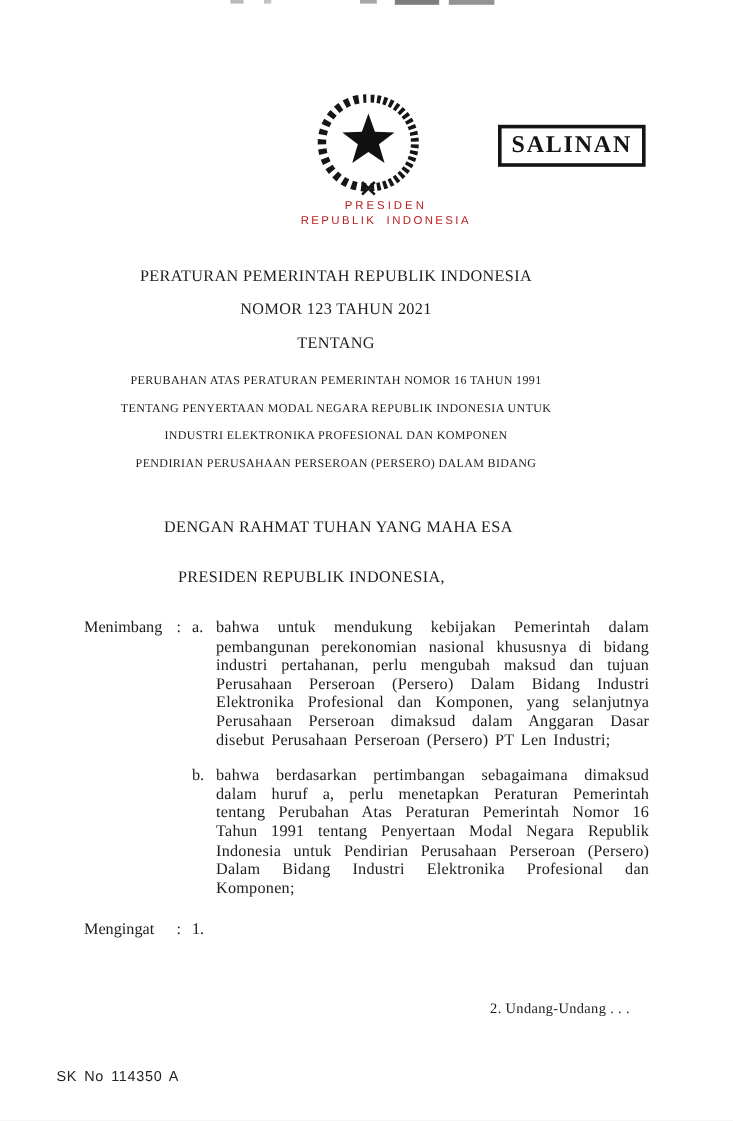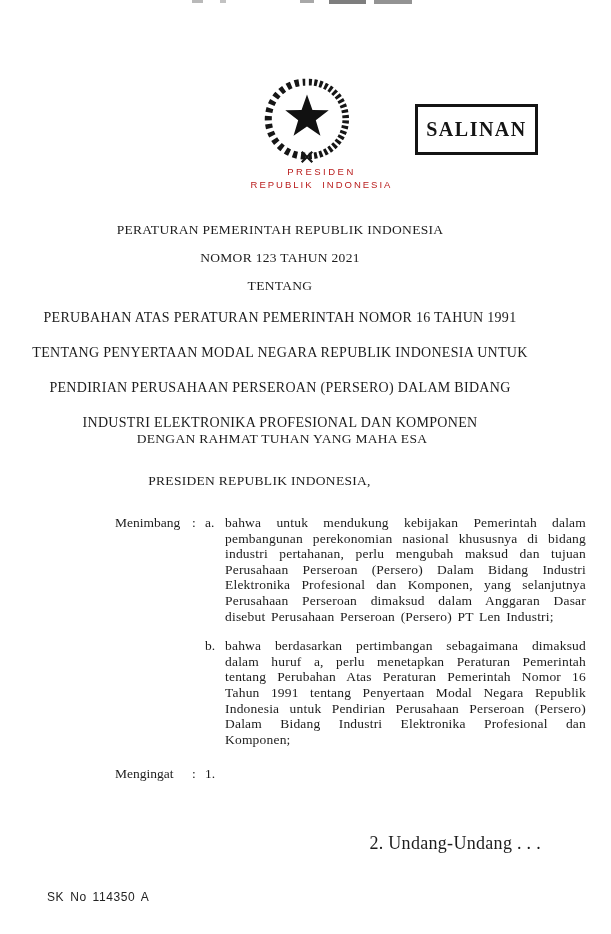--- a/index.html
+++ b/index.html
@@ -28,55 +28,55 @@
     position:absolute;left:16px;top:166px;width:611px;
     text-align:center;
     font-family:"Liberation Sans", sans-serif;
     color:#b91c1c;
   }
   .letterhead .lh1{font-size:9.5px;letter-spacing:2.5px;line-height:12px;}
   .letterhead .lh2{font-size:9.5px;letter-spacing:2px;line-height:13px;word-spacing:4px;}
 
   
   .stamp{
-    position:absolute;left:415px;top:104px;width:123px;height:51px;
+    position:absolute;left:415px;top:104px;width:123px;height:35px;
     border:3px solid #141414;
     box-sizing:border-box;
     display:flex;align-items:center;justify-content:center;
     background:#fff;
   }
   .stamp span{
     font-family:"Liberation Serif", serif;
     font-weight:bold;font-size:20px;letter-spacing:1.5px;
     color:#141414;
   }
 
   .title-block{position:absolute;left:0;top:222px;width:560px;text-align:center;}
   .title-line{font-size:13.5px;letter-spacing:.3px;line-height:15px;margin-bottom:13px;}
   .subject{margin-top:1px;}
-  .subject div{font-size:14px;letter-spacing:.3px;line-height:23px;margin-top:12px;}
+  .subject div{font-size:10px;letter-spacing:.3px;line-height:23px;}
 
   .invocation{position:absolute;left:0;top:431px;width:564px;text-align:center;
     font-size:13.5px;letter-spacing:.3px;}
   .authority{position:absolute;left:0;top:473px;width:519px;text-align:center;
     font-size:13.5px;letter-spacing:.3px;}
 
   .preamble{position:absolute;left:70px;top:515px;width:471px;}
-  .preamble-row{display:grid;grid-template-columns:77px 13px 20px 361px;align-items:start;margin-left:45px;}
+  .preamble-row{display:grid;grid-template-columns:77px 13px 20px 361px;align-items:start;}
   .preamble-row.rb{margin-top:14px;}
   .preamble-row.rc{margin-top:19px;}
   .p-label{font-size:13.5px;}
   .p-colon{font-size:13.5px;}
   .p-marker{font-size:13.5px;}
   .p-text{
     font-size:13.5px;line-height:15.6px;
     text-align:justify;letter-spacing:.2px;word-spacing:2px;
   }
 
-  .catchword{position:absolute;right:70px;top:833px;font-size:18px;letter-spacing:.3px;}
+  .catchword{position:absolute;right:86px;top:833px;font-size:12px;letter-spacing:.3px;}
   .footer-code{position:absolute;left:47px;top:890px;
     font-family:"Liberation Sans", sans-serif;font-size:12px;letter-spacing:.6px;word-spacing:2px;color:#222;}
 </style>
 </head>
 <body>
 
 <div class="page">
 
   <div class="scan-strip s1"></div>
   <div class="scan-strip s2"></div>
@@ -106,22 +106,22 @@
     <span>SALINAN</span>
   </div>
 
   <div class="title-block">
     <div class="title-line">PERATURAN PEMERINTAH REPUBLIK INDONESIA</div>
     <div class="title-line">NOMOR 123 TAHUN 2021</div>
     <div class="title-line">TENTANG</div>
     <div class="subject">
       <div>PERUBAHAN ATAS PERATURAN PEMERINTAH NOMOR 16 TAHUN 1991</div>
       <div>TENTANG PENYERTAAN MODAL NEGARA REPUBLIK INDONESIA UNTUK</div>
+      <div>INDUSTRI ELEKTRONIKA PROFESIONAL DAN KOMPONEN</div>
       <div>PENDIRIAN PERUSAHAAN PERSEROAN (PERSERO) DALAM BIDANG</div>
-      <div>INDUSTRI ELEKTRONIKA PROFESIONAL DAN KOMPONEN</div>
     </div>
   </div>
 
   <div class="invocation">DENGAN RAHMAT TUHAN YANG MAHA ESA</div>
   <div class="authority">PRESIDEN REPUBLIK INDONESIA,</div>
 
   <div class="preamble">
 
     <div class="preamble-row ra">
       <div class="p-label">Menimbang</div>

